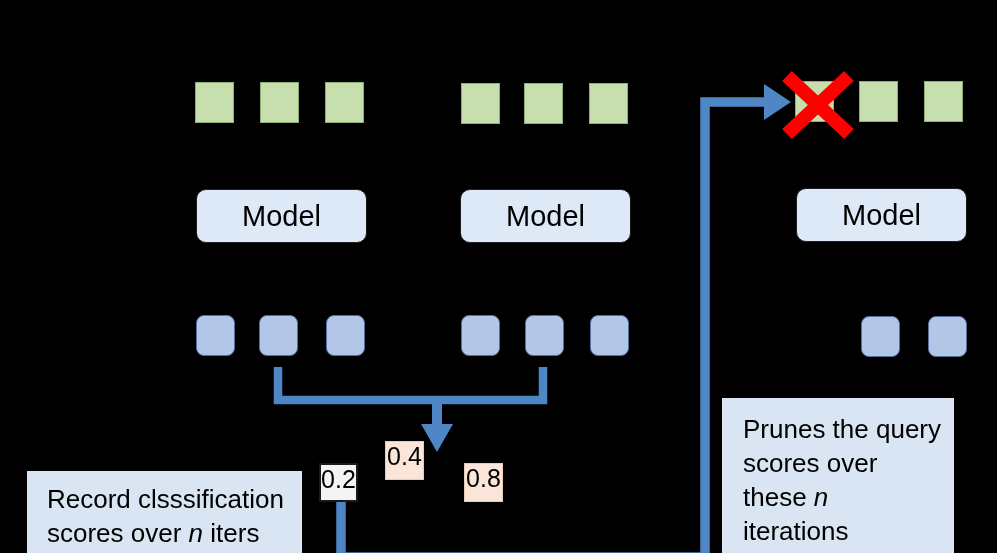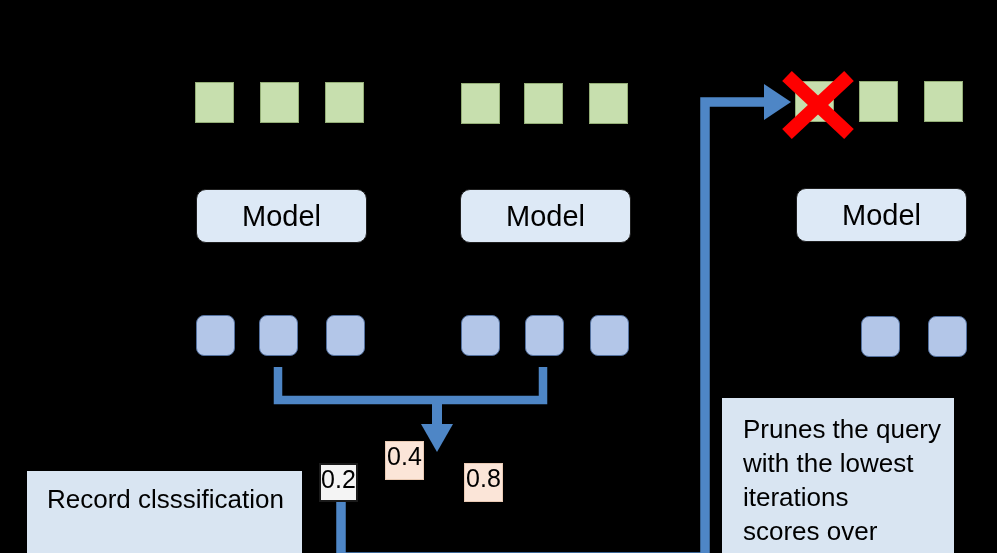--- a/index.html
+++ b/index.html
@@ -94,27 +94,27 @@
   </div>
   <div class="score peach" style="left:385px;top:427px">
     <span>0.4</span>
   </div>
   <div class="score peach" style="left:464px;top:449px">
     <span>0.8</span>
   </div>
 
   <div class="note" id="left-note">
     <div><span>Record clsssification</span></div>
+    <div><span>scores over </span><i>n</i><span> iters</span></div>
   </div>
 
   <div class="note" id="right-note">
     <div><span>Prunes the query</span></div>
-    <div><span>with the lowest</span></div>
+    <div><span>scores over these </span><i>n</i></div>
     <div><span>iterations</span></div>
-    <div><span>scores over these </span><i>n</i></div>
   </div>
 
   <svg id="overlay" width="997" height="553" viewBox="0 0 997 553">
 
     <path d="M278 353 V386 H543 V353" fill="none" style="stroke:var(--connector)" stroke-width="8.5"></path>
     <line x1="437" y1="386" x2="437" y2="413" style="stroke:var(--connector)" stroke-width="10"></line>
     <polygon points="421,410 453,410 437,438" style="fill:var(--connector)"></polygon>
 
     <path d="M341 488 L341 543 L705 543 L705 88 L766 88" fill="none" style="stroke:var(--connector)" stroke-width="9.5" stroke-linejoin="miter"></path>
     <polygon points="764,70 764,106 791,88" style="fill:var(--connector)"></polygon>

